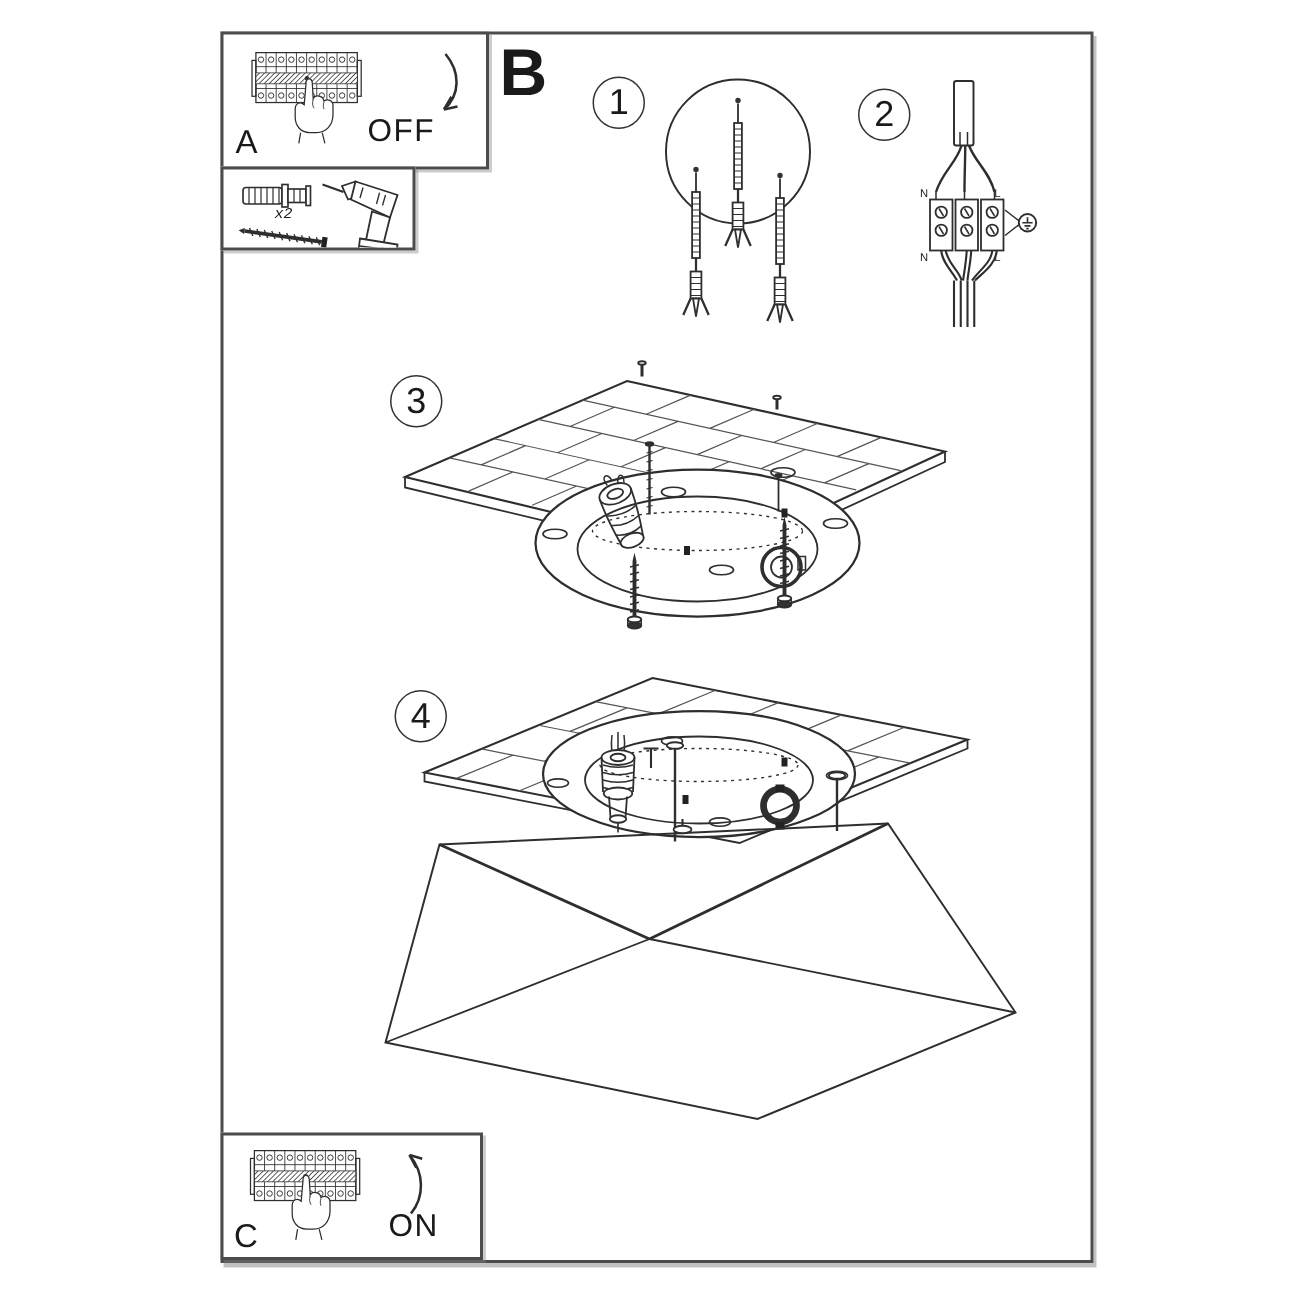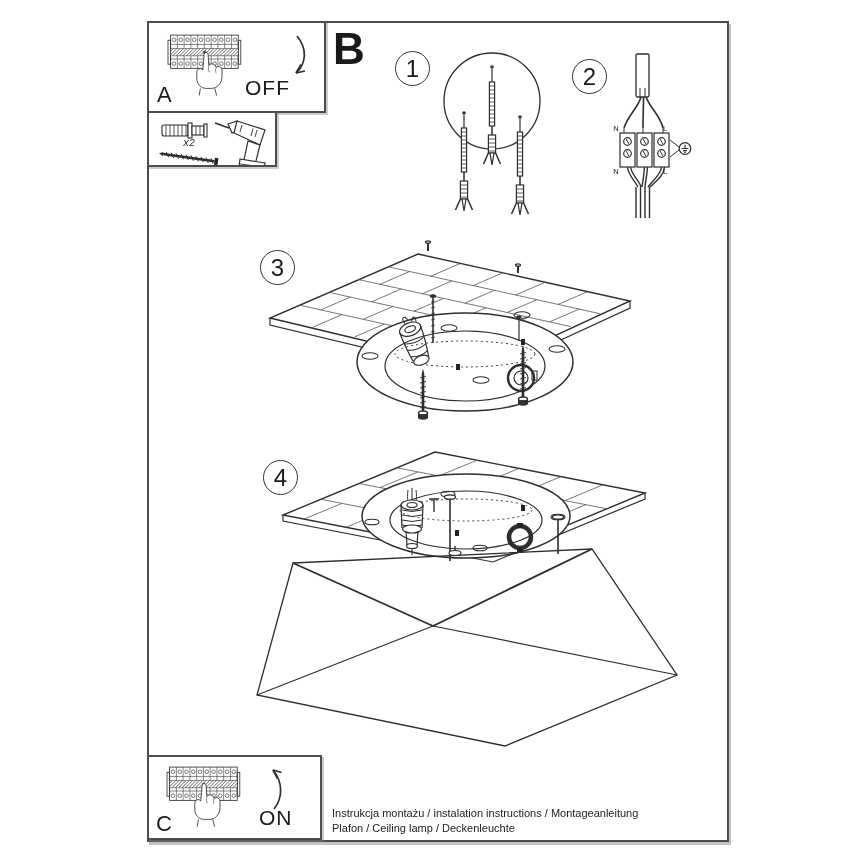--- a/index.html
+++ b/index.html
@@ -307,18 +307,14 @@
   <div class="abs stepnum" style="left:572px;top:59px;">
       <span>2</span>
     </div>
   <div class="abs stepnum" style="left:260px;top:250px;">
       <span>3</span>
     </div>
   <div class="abs stepnum" style="left:263px;top:460px;">
       <span>4</span>
     </div>
 
-  <div class="abs footer" style="left:332px;top:806px;">
-    <div>Instrukcja montażu / instalation instructions / Montageanleitung</div>
-    <div>Plafon / Ceiling lamp / Deckenleuchte</div>
-  </div>
 
 </div>
 
 </body></html>

